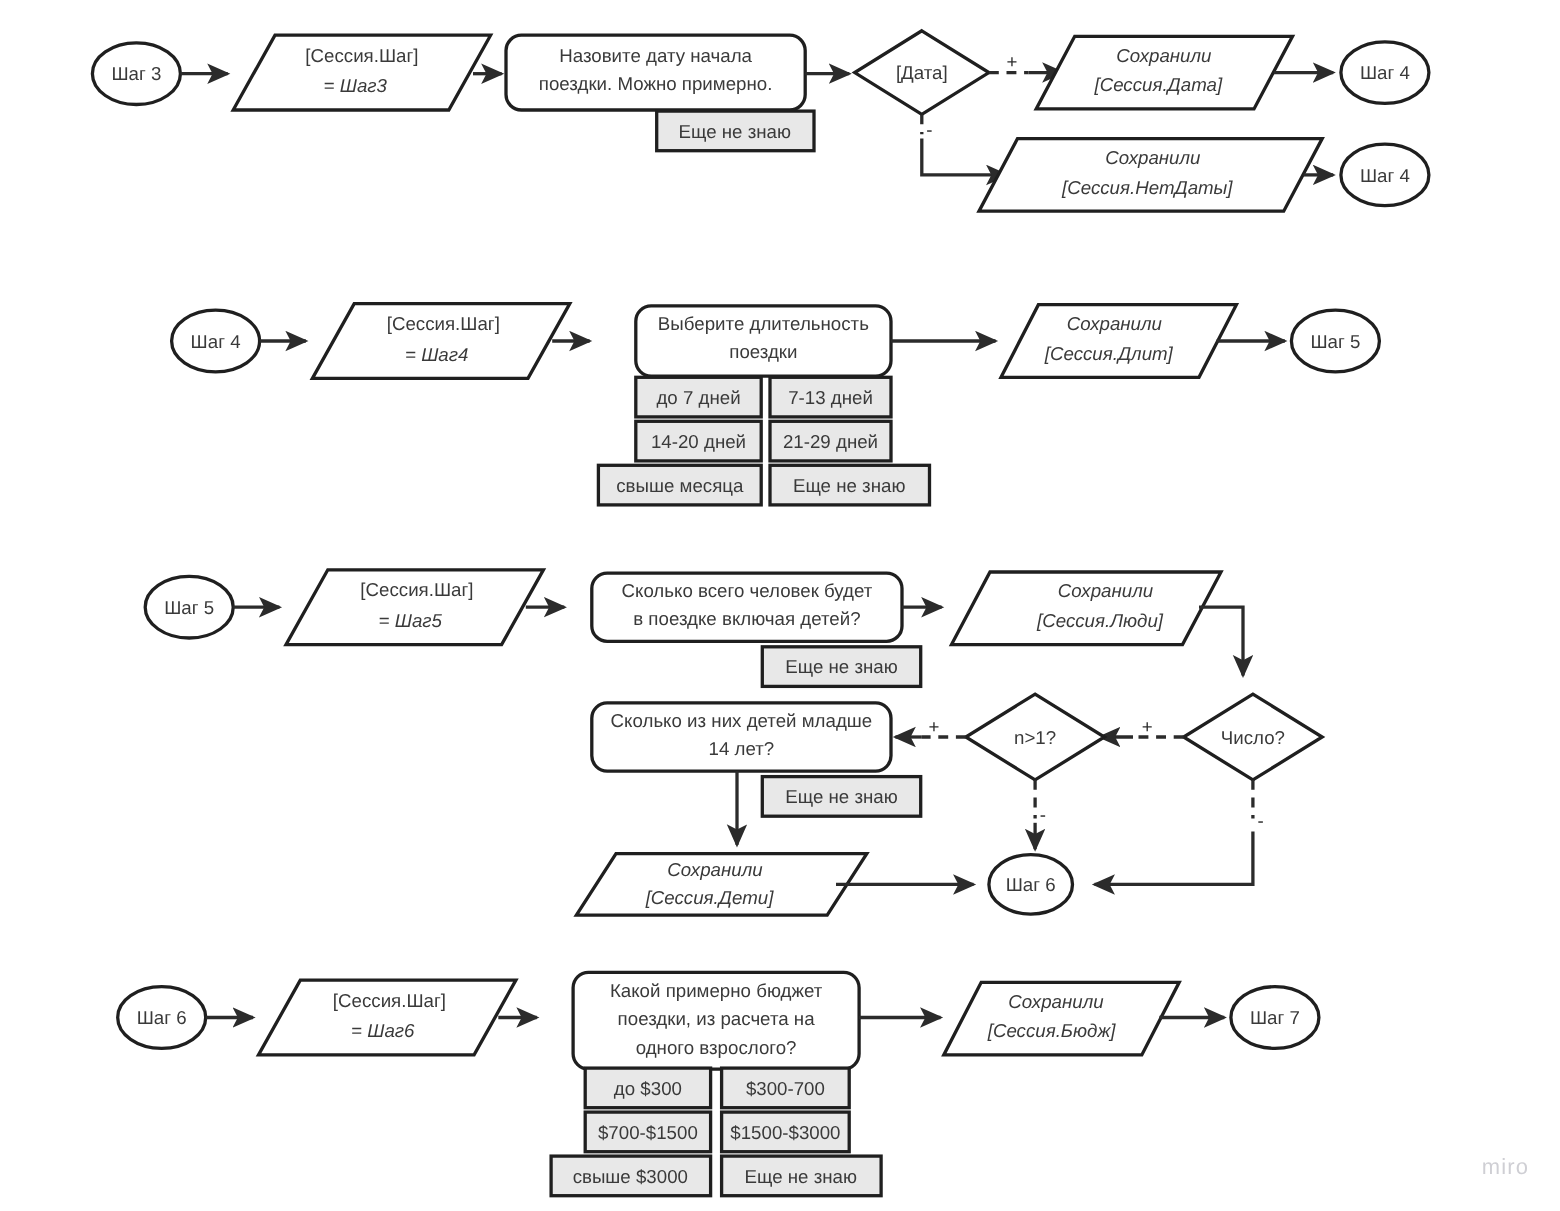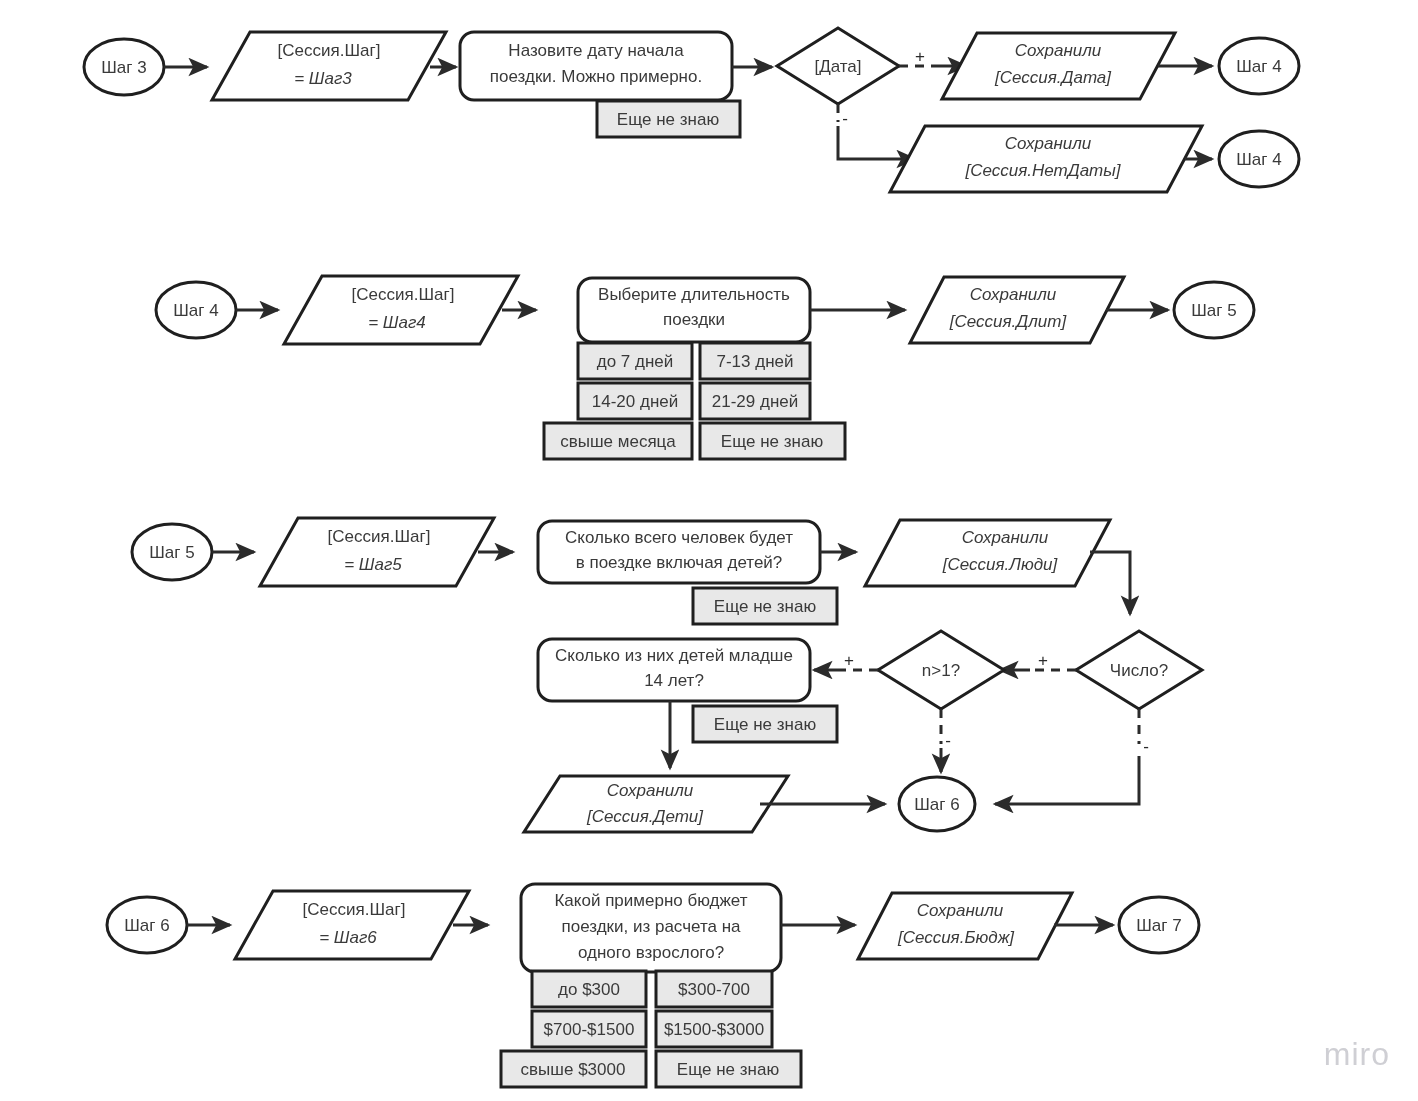--- a/index.html
+++ b/index.html
@@ -13,21 +13,21 @@
   .edge-dash{fill:none;stroke:#2b2b2b;stroke-width:3;stroke-dasharray:9 7;}
   text{fill:#3a3a3a;}
   .t-node{font-size:17px;}
   .t-msg{font-size:17px;}
   .t-btn{font-size:17px;}
   .t-par{font-size:17px;}
   .t-par-i{font-size:17px;font-style:italic;}
   .t-diamond{font-size:17px;}
   .t-sign{font-size:17px;fill:#2b2b2b;}
   .watermark{position:absolute;right:28px;bottom:28px;color:#cfcfd4;
-             font-size:32px;letter-spacing:1px;font-family:"Liberation Sans",sans-serif;}
+             font-size:20px;letter-spacing:1px;font-family:"Liberation Sans",sans-serif;}
 </style>
 </head>
 <body>
 
 <div id="board">
 <svg viewBox="0 0 1418 1101" xmlns="http://www.w3.org/2000/svg">
   <defs>
     <marker id="ah" markerWidth="9" markerHeight="9" refX="6.2" refY="3.1" orient="auto" markerUnits="strokeWidth">
       <path d="M0,0 L7,3.1 L0,6.2 L1.6,3.1 Z" fill="#2b2b2b"></path>
     </marker>

